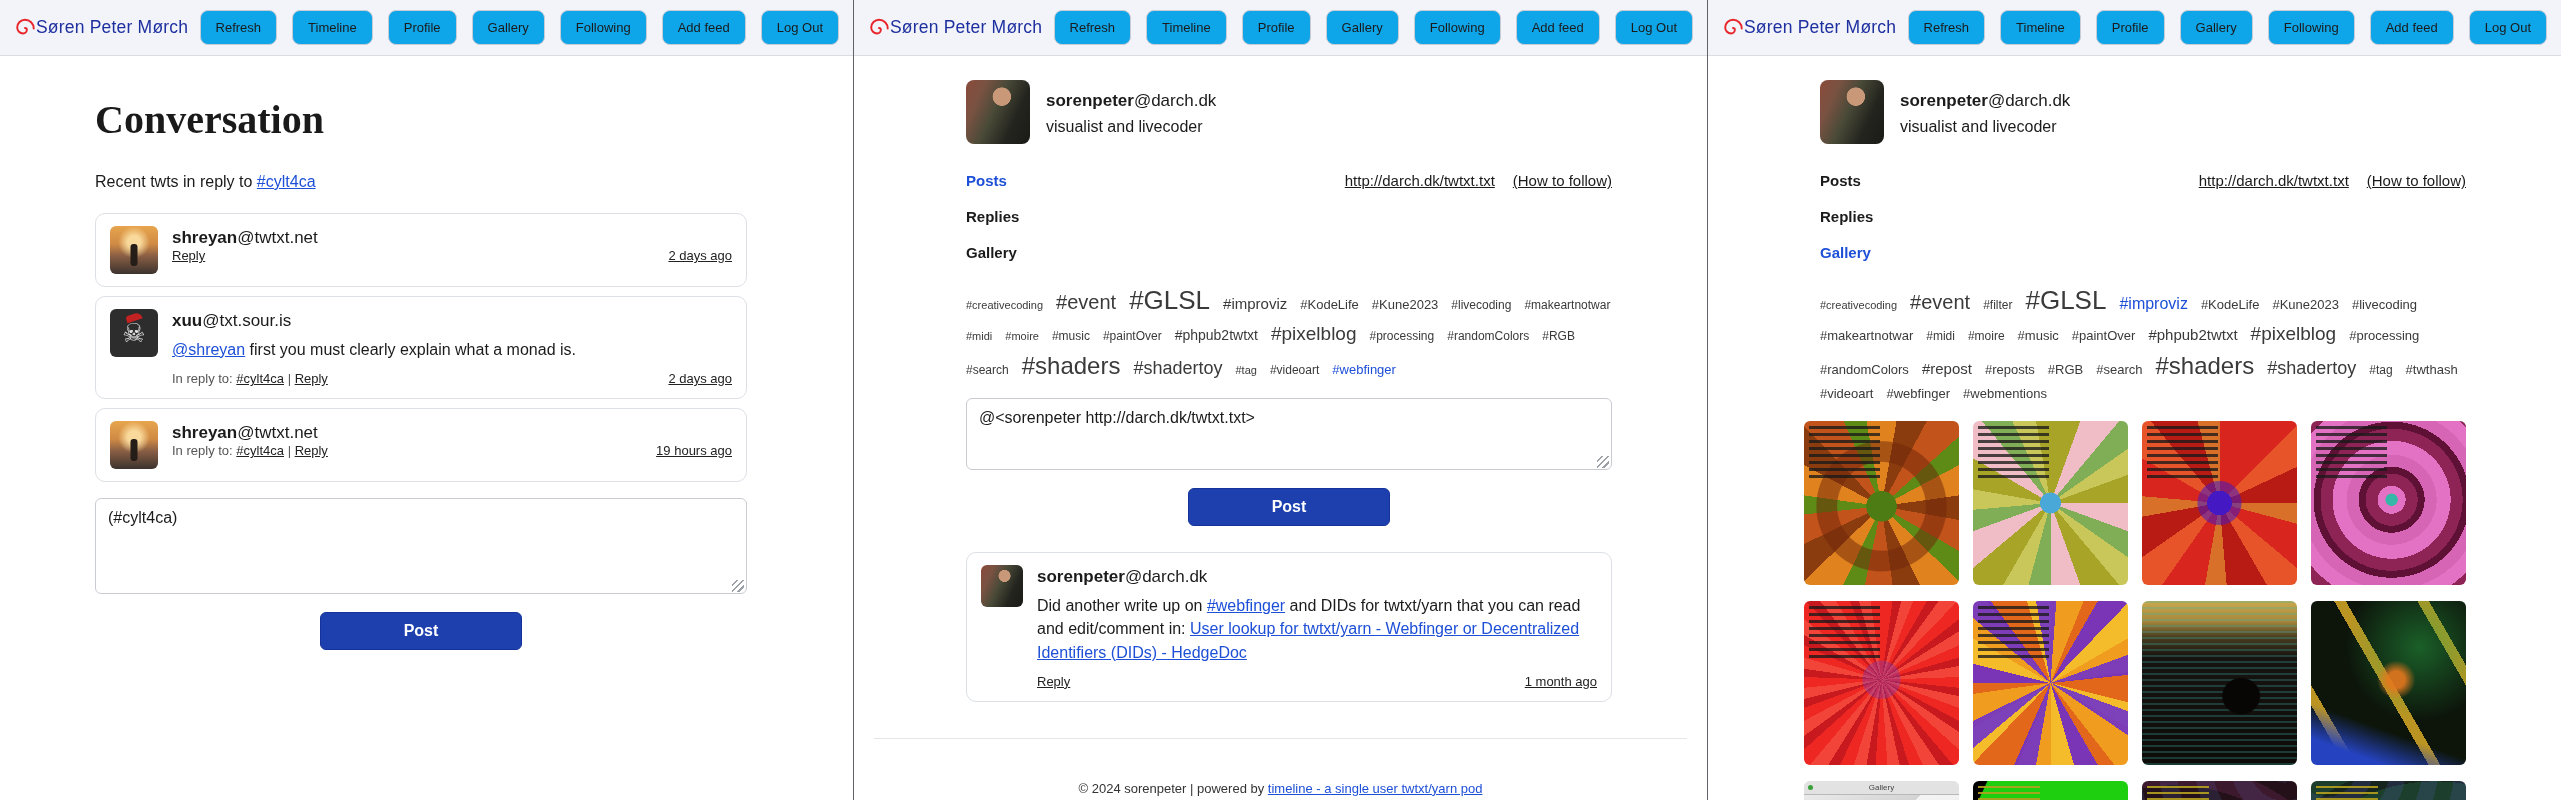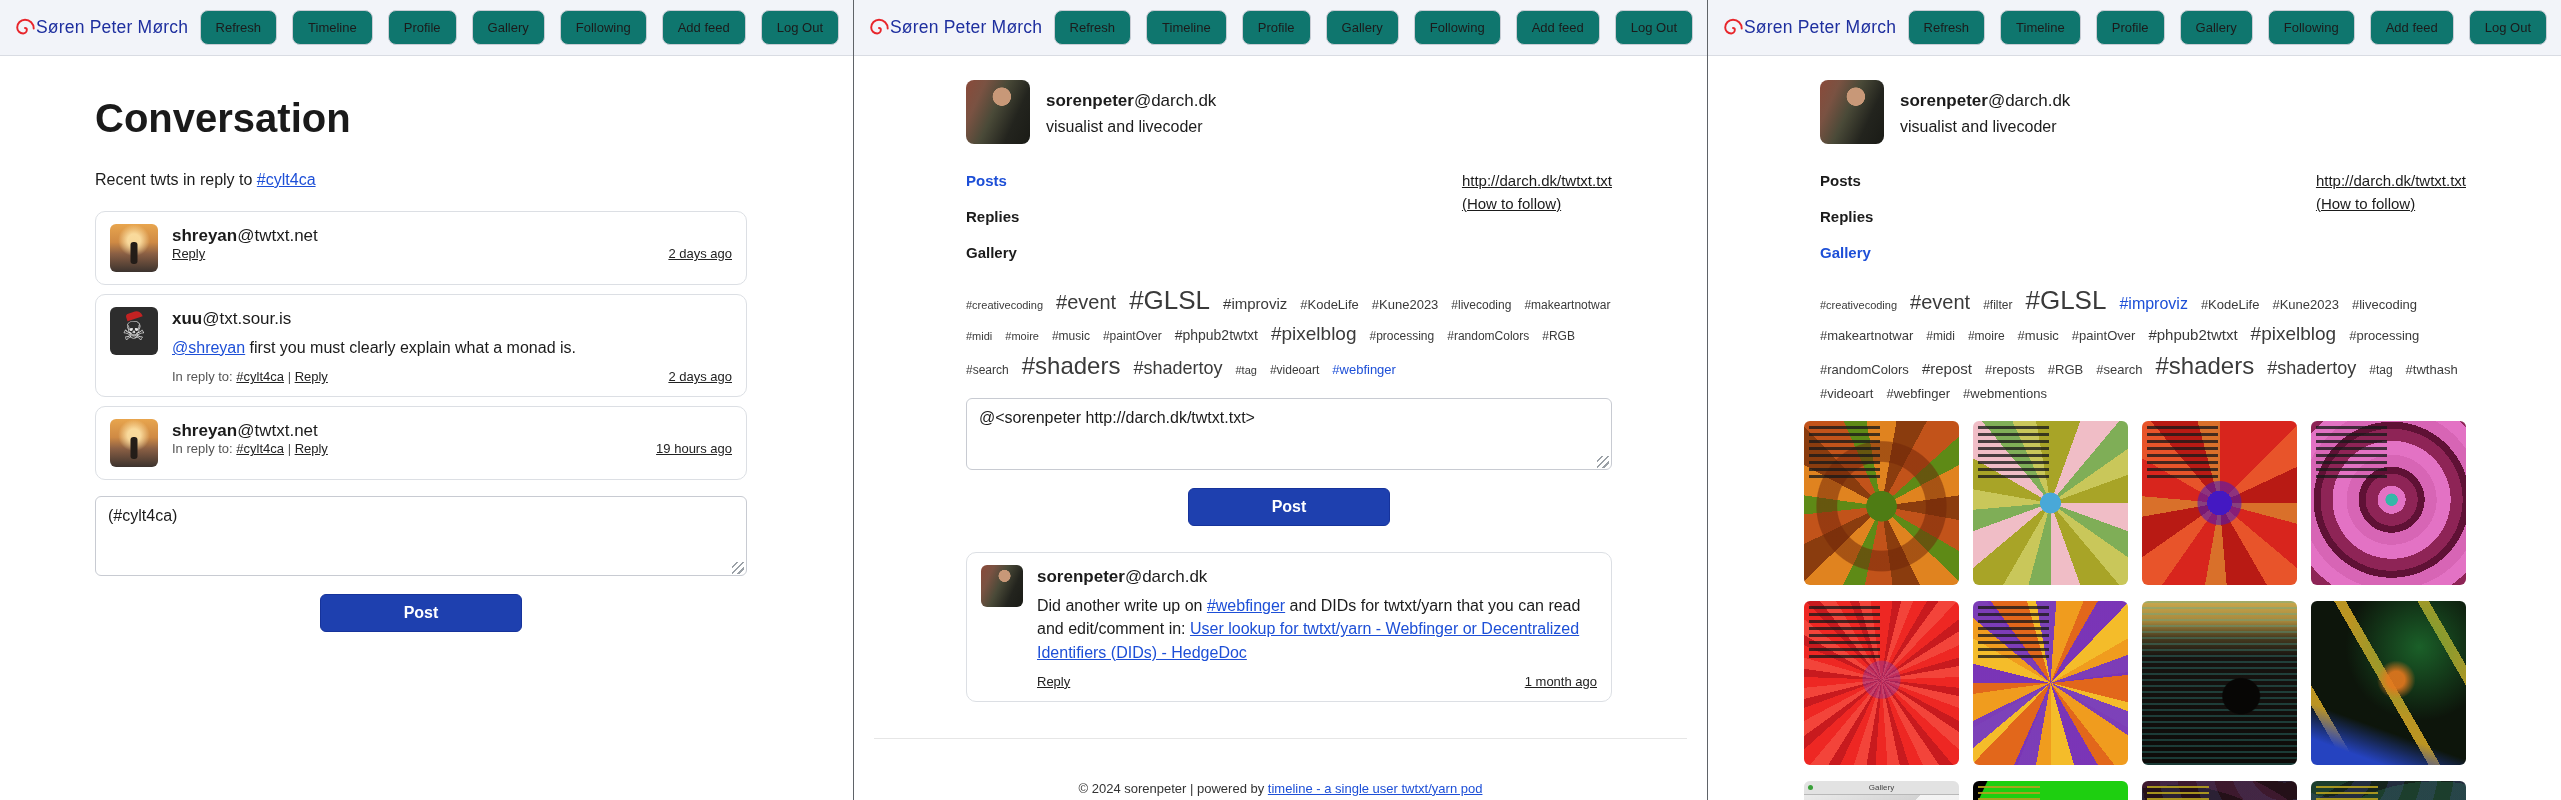--- a/index.html
+++ b/index.html
@@ -7,45 +7,45 @@
   .app{display:flex;width:2561px;height:800px;}
   .panel{flex:1 1 0;height:800px;overflow:hidden;background:#fff;position:relative;}
   .panel + .panel{border-left:1px solid #5f6368;}
 
   
   .topbar{height:56px;background:#f2f4f9;border-bottom:1px solid #d9dce3;display:flex;align-items:center;justify-content:space-between;padding:0 14px;box-sizing:border-box;}
   .brand{display:flex;align-items:center;cursor:pointer;}
   .logo{width:22px;height:22px;}
   .brand-name{color:#1e2f9f;font-size:17.5px;font-weight:500;letter-spacing:.2px;}
   .navbtns{display:flex;gap:15px;}
-  .navbtn{font-family:inherit;font-size:13px;color:#1b1b1b;background:#0f766e;border:1px solid #c9ccd4;border-radius:8px;padding:9px 15px;cursor:pointer;white-space:nowrap;}
+  .navbtn{font-family:inherit;font-size:13px;color:#1b1b1b;background:#0ea5e9;border:1px solid #c9ccd4;border-radius:8px;padding:9px 15px;cursor:pointer;white-space:nowrap;}
 
   
   .blue-link{color:#1d4fd7;text-decoration:underline;cursor:pointer;}
   .plain-link{color:#1b1b1b;text-decoration:underline;cursor:pointer;font-size:15px;}
   .twt-card{border:1px solid #dcdfe4;border-radius:10px;background:#fff;padding:12px 14px;display:flex;gap:14px;margin-bottom:9px;}
   .avatar{width:48px;height:48px;border-radius:6px;flex:0 0 auto;position:relative;overflow:hidden;}
   .twt-body{flex:1 1 auto;min-width:0;}
   .twt-author{font-size:17px;margin-top:2px;}
   .author{font-weight:700;}
   .twt-text{font-size:16px;line-height:1.45;margin:7px 0 10px 0;}
   .twt-text a{color:#1d4fd7;text-decoration:underline;cursor:pointer;}
   .twt-meta{display:flex;justify-content:space-between;align-items:baseline;font-size:13px;}
   .meta-gray{color:#555;}
   .meta-link{color:#222;text-decoration:underline;cursor:pointer;}
   .meta-time{color:#222;text-decoration:underline;cursor:pointer;white-space:nowrap;}
   .ta-wrap{position:relative;margin-top:16px;}
-  .composer{width:100%;box-sizing:border-box;height:80px;border:1px solid #c8cbd2;border-radius:6px;padding:10px 12px;font-family:inherit;font-size:16px;color:#1b1b1b;resize:none;background:#fff;}
+  .composer{width:100%;box-sizing:border-box;height:96px;border:1px solid #c8cbd2;border-radius:6px;padding:10px 12px;font-family:inherit;font-size:16px;color:#1b1b1b;resize:none;background:#fff;}
   .grip{position:absolute;right:3px;bottom:6px;width:12px;height:12px;background:repeating-linear-gradient(135deg,transparent 0 3px,#9aa0a6 3px 4.5px);pointer-events:none;}
   .post-row{text-align:center;margin-top:14px;text-decoration:underline;}
   .post-btn{font-family:inherit;background:#1e40af;border:1px solid #16339b;color:#fff;font-size:16px;font-weight:600;border-radius:6px;padding:9px 0;width:202px;cursor:pointer;}
 
   
   .conv-main{padding:40px 106px 0 95px;}
-  .conv-main h1{font-size:40px;font-weight:700;margin:0 0 30px 0;color:#1a1a1a;}
+  .conv-main h1{font-size:40px;font-weight:700;margin:0 0 30px 0;color:#1a1a1a;font-family:Liberation Serif, serif;}
   .conv-sub{font-size:16px;margin:0 0 22px 0;}
 
   
   .av-shreyan{background:
     radial-gradient(circle at 50% 34%,rgba(255,230,170,.85) 0 16%,rgba(255,255,255,0) 40%),
     linear-gradient(180deg,#e8a54e 0%,#cf8a44 38%,#8a5f44 62%,#3c332e 100%);}
   .av-shreyan::after{content:"";position:absolute;left:50%;top:38%;width:7px;height:22px;transform:translateX(-50%);background:#241d18;border-radius:3px;}
   .av-xuu{background:#2d2d2d;display:flex;align-items:center;justify-content:center;}
   .av-xuu .skull-glyph{color:#e8e8e8;font-size:26px;line-height:1;}
   .av-xuu::before{content:"";position:absolute;top:5px;left:50%;transform:translateX(-50%) rotate(-18deg);width:16px;height:7px;background:#c32222;border-radius:3px 6px 0 0;}
@@ -55,21 +55,21 @@
 
   
   .pcol{margin:0 95px 4px 112px;}
   .profile-head{display:flex;gap:16px;padding-top:24px;align-items:center;}
   .avatar-lg{width:64px;height:64px;border-radius:8px;flex:0 0 auto;}
   .bio{font-size:16px;margin-top:7px;}
   .tabs-row{display:flex;justify-content:space-between;align-items:baseline;margin-top:28px;}
   .tabs{display:flex;gap:19px;flex-direction:column;}
   .tab{font-size:15px;font-weight:700;color:#1b1b1b;cursor:pointer;}
   .tab.active{color:#1d4fd7;}
-  .feed-links{display:flex;gap:6px;align-items:baseline;flex-direction:column;}
+  .feed-links{display:flex;gap:18px;align-items:baseline;}
   .tagcloud{display:flex;flex-wrap:wrap;align-items:baseline;column-gap:13px;row-gap:3px;margin-top:22px;line-height:1.35;}
   .tag{color:#3a3a3a;cursor:pointer;white-space:nowrap;}
   .tag.tag-link{color:#1d4fd7;}
   .composer-mid{height:72px;}
   .mid-card{margin-top:26px;}
   .avatar-sm{width:42px;height:42px;}
   .foot-rule{border:none;border-top:1px solid #e6e6e6;margin:36px 20px 0 20px;}
   .foot{text-align:center;font-size:13px;color:#333;margin-top:42px;}
   .foot .blue-link{font-size:13px;}
 

